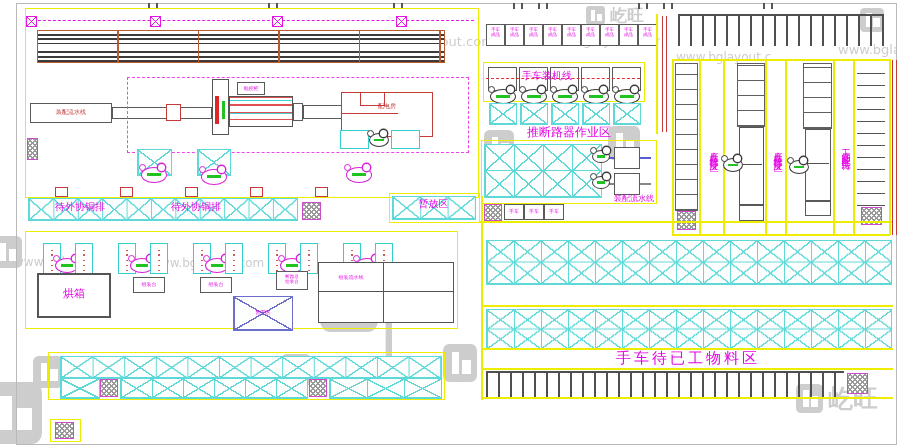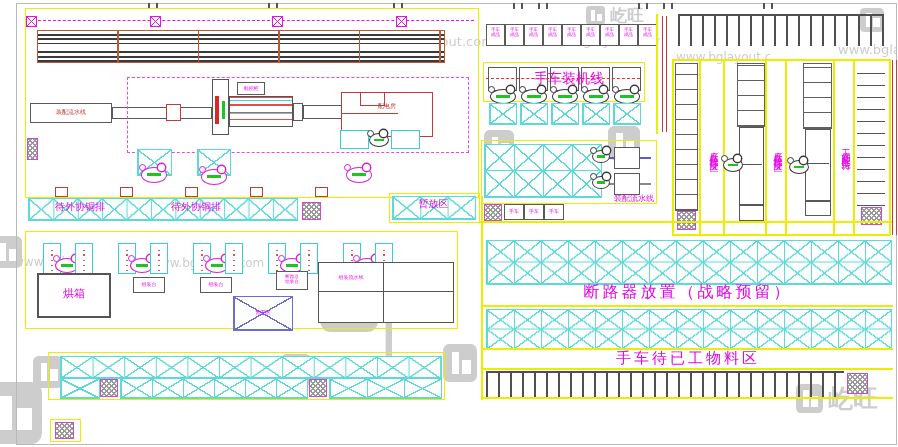--- a/index.html
+++ b/index.html
@@ -222,34 +222,35 @@
     </div>
 
 
   <div class="ybox fg" style="left:483px;top:62px;width:160px;height:38px"></div>
   <div class="box fg" style="left:488px;top:67px;width:27px;height:22px"></div>
   <div class="box fg" style="left:519px;top:67px;width:27px;height:22px"></div>
   <div class="box fg" style="left:550px;top:67px;width:27px;height:22px"></div>
   <div class="box fg" style="left:581px;top:67px;width:27px;height:22px"></div>
   <div class="box fg" style="left:612px;top:67px;width:27px;height:22px"></div>
   <div class="reddash fg" style="left:486px;top:78px;width:154px"></div>
-  <div class="lbl fg" style="left:483px;top:71px;width:172px;font-size:14px">手车装机线</div>
+  <div class="lbl fg" style="left:483px;top:71px;width:128px;font-size:10px">手车装机线</div>
 
   <div class="op fg" style="left:490px;top:89px;width:24px;height:13px"></div>
   <div class="op fg" style="left:521px;top:89px;width:24px;height:13px"></div>
   <div class="op fg" style="left:552px;top:89px;width:24px;height:13px"></div>
   <div class="op fg" style="left:583px;top:89px;width:24px;height:13px"></div>
   <div class="op fg" style="left:614px;top:89px;width:24px;height:13px"></div>
 
   <div class="xtile fg" style="left:489px;top:103px;width:26px;height:20px;background-size:100% 100%"></div>
   <div class="xtile fg" style="left:520px;top:103px;width:26px;height:20px;background-size:100% 100%"></div>
   <div class="xtile fg" style="left:551px;top:103px;width:26px;height:20px;background-size:100% 100%"></div>
   <div class="xtile fg" style="left:582px;top:103px;width:26px;height:20px;background-size:100% 100%"></div>
   <div class="xtile fg" style="left:613px;top:103px;width:26px;height:20px;background-size:100% 100%"></div>
 
+  <div class="lbl fg" style="left:483px;top:126px;width:172px;font-size:12px">推断路器作业区</div>
 
   <div class="ybox fg" style="left:481px;top:140px;width:174px;height:62px"></div>
   <div class="xtile fg" style="left:484px;top:144px;width:116px;height:52px;background-size:29px 26px"></div>
   <div class="abs fg" style="left:601px;top:157px;width:50px;height:2px;background:#5b5bd6"></div>
   <div class="abs fg" style="left:601px;top:183px;width:50px;height:2px;background:#888"></div>
   <div class="op sm fg" style="left:592px;top:150px;width:16px;height:11px"></div>
   <div class="op sm fg" style="left:592px;top:176px;width:16px;height:11px"></div>
   <div class="box fg" style="left:614px;top:147px;width:24px;height:20px"></div>
   <div class="box fg" style="left:614px;top:173px;width:24px;height:20px"></div>
 
@@ -297,21 +298,20 @@
   <div class="op sm fg" style="left:789px;top:160px;width:18px;height:12px"></div>
   <div class="lbl vlbl fg" style="left:835px;top:100px;width:15px;height:98px;font-size:9px">工序间装配流转</div>
   <div class="vlines fg" style="left:857px;top:66px;width:28px;height:140px"></div>
   <div class="hatch fg" style="left:861px;top:207px;width:19px;height:16px"></div>
 
   <div class="yline fg" style="left:481px;top:196px;width:1.5px;height:204px"></div>
   <div class="yline fg" style="left:480px;top:221px;width:413px;height:1.5px"></div>
   <div class="redwall fg" style="left:892px;top:60px;width:3px;height:175px"></div>
 
   <div class="xtile fg" style="left:486px;top:240px;width:404px;height:43px;background-size:27px 21.5px"></div>
-  <div class="lbl fg" style="left:486px;top:284px;width:404px;font-size:16px;letter-spacing:3px">断路器放置（战略预留）</div>
   <div class="yline fg" style="left:483px;top:305px;width:410px;height:1.5px"></div>
   <div class="xtile fg" style="left:486px;top:309px;width:404px;height:39px;background-size:27px 19.5px"></div>
   <div class="yline fg" style="left:483px;top:348px;width:410px;height:1.5px"></div>
   <div class="lbl fg" style="left:486px;top:351px;width:404px;font-size:15px;letter-spacing:3px">手车待已工物料区</div>
   <div class="yline fg" style="left:483px;top:368px;width:410px;height:1.5px"></div>
   <div class="hooks fg" style="left:486px;top:371px;width:358px;height:25px"></div>
   <div class="hatch fg" style="left:847px;top:373px;width:19px;height:19px"></div>
   <div class="yline fg" style="left:483px;top:397px;width:410px;height:1.5px"></div>
 
   <div class="xtile fg" style="left:28px;top:198px;width:268px;height:21px;background-size:24.4px 21px"></div>

